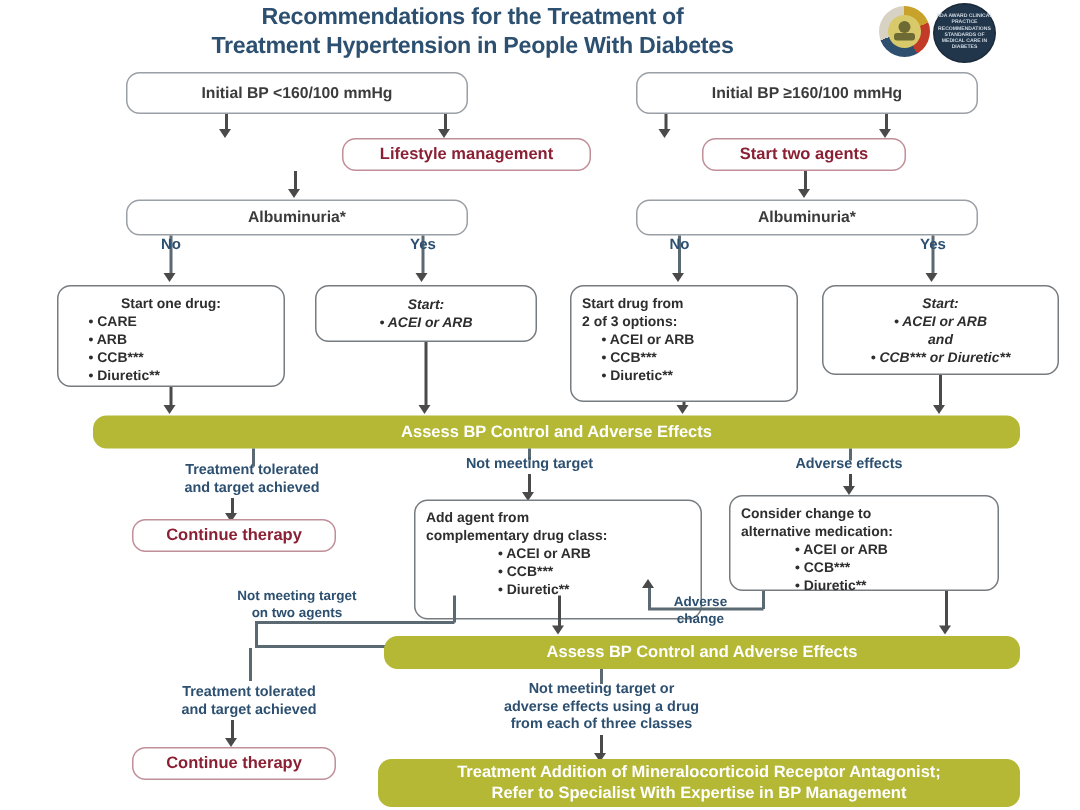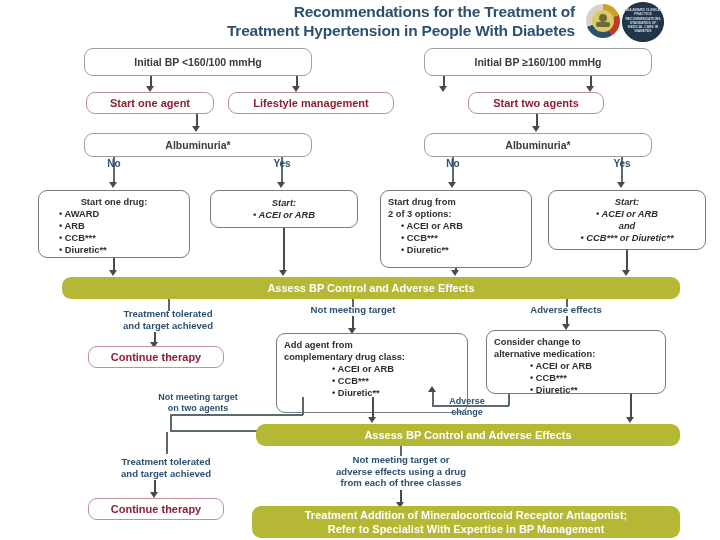--- a/index.html
+++ b/index.html
@@ -5,21 +5,21 @@
   html,body{margin:0;padding:0;}
   body{
     width:720px;height:540px;overflow:hidden;background:#ffffff;
     font-family:"Liberation Sans","DejaVu Sans",sans-serif;
   }
   #canvas{position:relative;width:720px;height:540px;}
 
   
   .title{
     position:absolute;left:55px;top:2px;width:520px;
-    text-align:right;color:#2d5070;font-weight:bold;
+    text-align:center;color:#2d5070;font-weight:bold;
     font-size:15.5px;line-height:19px;letter-spacing:-0.2px;
   }
   .logos{position:absolute;top:2px;left:586px;width:130px;height:36px;}
   .logo-circ{position:absolute;border-radius:50%;}
   .logo-a{left:0px;top:2px;width:34px;height:34px;
      background:conic-gradient(#c8a22a 0deg 70deg,#c23b28 70deg 150deg,#2f4f6e 150deg 250deg,#d7d2c4 250deg 360deg);}
   .logo-a-in{position:absolute;left:6px;top:6px;width:22px;height:22px;border-radius:50%;
      background:#d8c96a;}
   .logo-a-glyph{position:absolute;left:13px;top:10px;width:8px;height:8px;border-radius:50%;background:#6d6a33;}
   .logo-a-glyph2{position:absolute;left:10px;top:18px;width:14px;height:5px;border-radius:2px;background:#6d6a33;}
@@ -101,23 +101,20 @@
 
   <div class="ln vl" style="left:150px;top:76px;height:12px;"></div>
   <div class="arw" style="left:146.4px;top:86px;"></div>
   <div class="ln vl" style="left:296px;top:76px;height:12px;"></div>
   <div class="arw" style="left:292.4px;top:86px;"></div>
   <div class="ln vl" style="left:443px;top:76px;height:12px;"></div>
   <div class="arw" style="left:439.4px;top:86px;"></div>
   <div class="ln vl" style="left:590px;top:76px;height:12px;"></div>
   <div class="arw" style="left:586.4px;top:86px;"></div>
 
-  <div class="box pink-box" style="left:86px;top:92px;width:128px;height:22px;">
-    <span>Start one agent</span>
-  </div>
   <div class="box pink-box" style="left:228px;top:92px;width:166px;height:22px;">
     <span>Lifestyle management</span>
   </div>
   <div class="box pink-box" style="left:468px;top:92px;width:136px;height:22px;">
     <span>Start two agents</span>
   </div>
 
   <div class="ln vl" style="left:196px;top:114px;height:14px;"></div>
   <div class="arw" style="left:192.4px;top:126px;"></div>
   <div class="ln vl" style="left:536px;top:114px;height:14px;"></div>
@@ -141,21 +138,21 @@
   <div class="ln vl ln-grey" style="left:452px;top:157px;height:28px;"></div>
   <div class="arw" style="left:448.4px;top:182px;"></div>
   <div class="lbl yn" style="left:431px;top:158px;width:44px;">No</div>
 
   <div class="ln vl ln-grey" style="left:621px;top:157px;height:28px;"></div>
   <div class="arw" style="left:617.4px;top:182px;"></div>
   <div class="lbl yn" style="left:600px;top:158px;width:44px;">Yes</div>
 
   <div class="box detail-box" style="left:38px;top:190px;width:152px;height:68px;flex-direction:column;">
     <span class="hd" style="text-align:center;width:100%;">Start one drug:</span>
-    <span class="bl">• AWARD</span>
+    <span class="bl">• CARE</span>
     <span class="bl">• ARB</span>
     <span class="bl">• CCB***</span>
     <span class="bl">• Diuretic**</span>
   </div>
 
   <div class="box detail-box ctr" style="left:210px;top:190px;width:148px;height:38px;flex-direction:column;justify-content:center;">
     <span class="hd">Start:</span>
     <span class="bl">• ACEI or ARB</span>
   </div>
 

